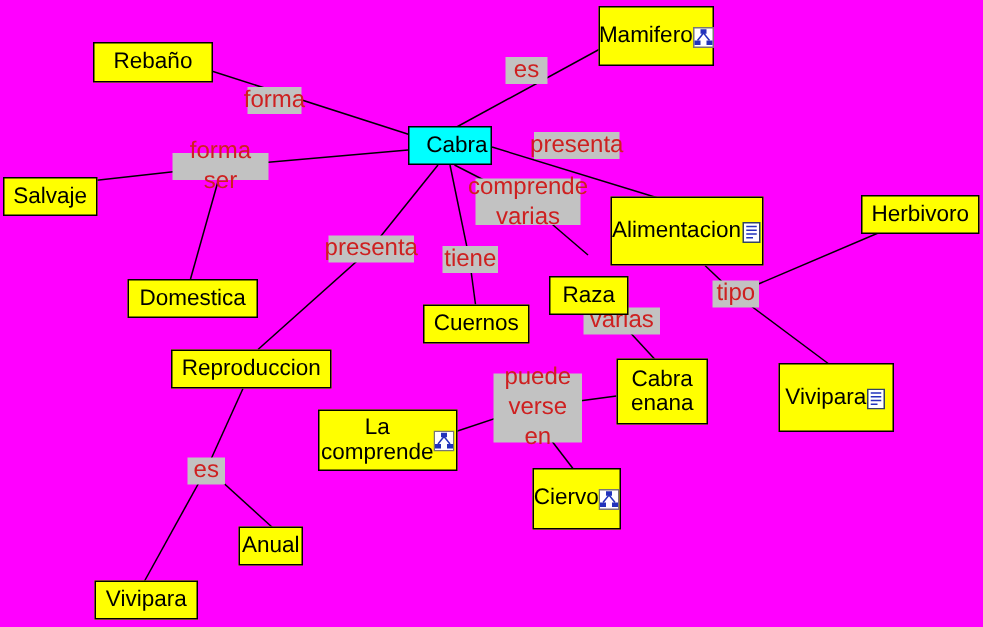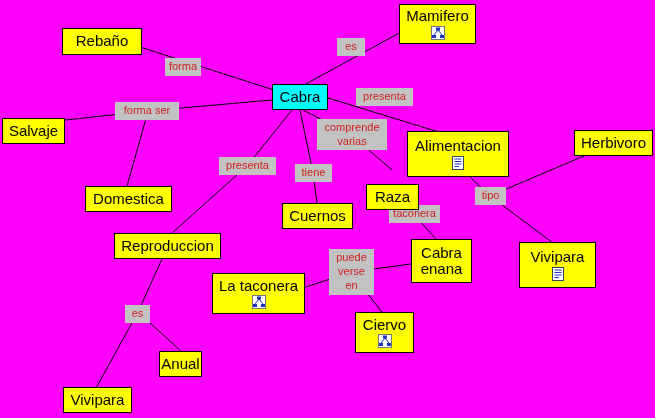--- a/index.html
+++ b/index.html
@@ -13,35 +13,35 @@
   #lines{position:absolute;left:0;top:0;z-index:0;}
   .concept{
     position:absolute;
     box-sizing:border-box;
     background:#FFFF00;
     border:1px solid #000;
     color:#000;
     font-size:15px;
     line-height:1.1;
     display:flex;
-    flex-direction:column;
+    flex-direction:row;
     align-items:center;
     justify-content:center;
     text-align:center;
     z-index:2;
     padding:1px 2px;
     cursor:default;
   }
-  .concept.cyan{background:#00FFFF;}
+  .concept.cyan{background:#00FFFF;justify-content:flex-end;}
   .phrase{
     position:absolute;
     box-sizing:border-box;
     background:#C2C2C2;
     color:#CE2020;
-    font-size:11px;
+    font-size:16px;
     line-height:1.25;
     display:flex;
     align-items:center;
     justify-content:center;
     text-align:center;
     z-index:1;
     padding:1px 4px;
     cursor:default;
   }
   .icon{display:inline-block;margin-top:1px;line-height:0;cursor:pointer;}
@@ -95,23 +95,23 @@
 <div class="phrase" style="left:219px;top:157px;width:57px;height:18px">
     <span>presenta</span>
   </div>
 <div class="phrase" style="left:295px;top:164px;width:37px;height:18px">
     <span>tiene</span>
   </div>
 <div class="phrase" style="left:475px;top:187px;width:31px;height:18px">
     <span>tipo</span>
   </div>
 <div class="phrase" style="left:389px;top:205px;width:51px;height:18px">
-    <span>taconera</span>
-  </div>
-<div class="phrase" style="left:329px;top:249px;width:45px;height:46px">
+    <span>varias</span>
+  </div>
+<div class="phrase" style="left:329px;top:249px;width:59px;height:46px">
     <span>puede verse en</span>
   </div>
 <div class="phrase" style="left:125px;top:305px;width:25px;height:18px">
     <span>es</span>
   </div>
 
 <div class="concept" style="left:62px;top:28px;width:80px;height:27px">
     <span>Rebaño</span>
   </div>
 
@@ -175,21 +175,21 @@
   <span class="icon"><svg width="14" height="14" viewBox="0 0 14 14">
         <rect x="1.5" y="0.5" width="11" height="13" fill="#ffffff" stroke="#334466"></rect>
         <line x1="3.5" y1="3" x2="10.5" y2="3" stroke="#2233BB"></line>
         <line x1="3.5" y1="5.5" x2="10.5" y2="5.5" stroke="#2233BB"></line>
         <line x1="3.5" y1="8" x2="10.5" y2="8" stroke="#2233BB"></line>
         <line x1="3.5" y1="10.5" x2="8" y2="10.5" stroke="#2233BB"></line>
       </svg></span>
 </div>
 
 <div class="concept" style="left:212px;top:273px;width:93px;height:41px">
-  <span>La taconera</span>
+  <span>La comprende</span>
   <span class="icon"><svg width="14" height="14" viewBox="0 0 14 14">
         <rect x="0.5" y="0.5" width="13" height="13" fill="#ffffff" stroke="#777777"></rect>
         <line x1="7" y1="4" x2="3" y2="9" stroke="#2233BB"></line>
         <line x1="7" y1="4" x2="11" y2="9" stroke="#2233BB"></line>
         <rect x="5" y="1.5" width="4" height="3" fill="#2233BB"></rect>
         <rect x="1" y="9" width="4" height="3" fill="#2233BB"></rect>
         <rect x="9" y="9" width="4" height="3" fill="#2233BB"></rect>
       </svg></span>
 </div>
 

